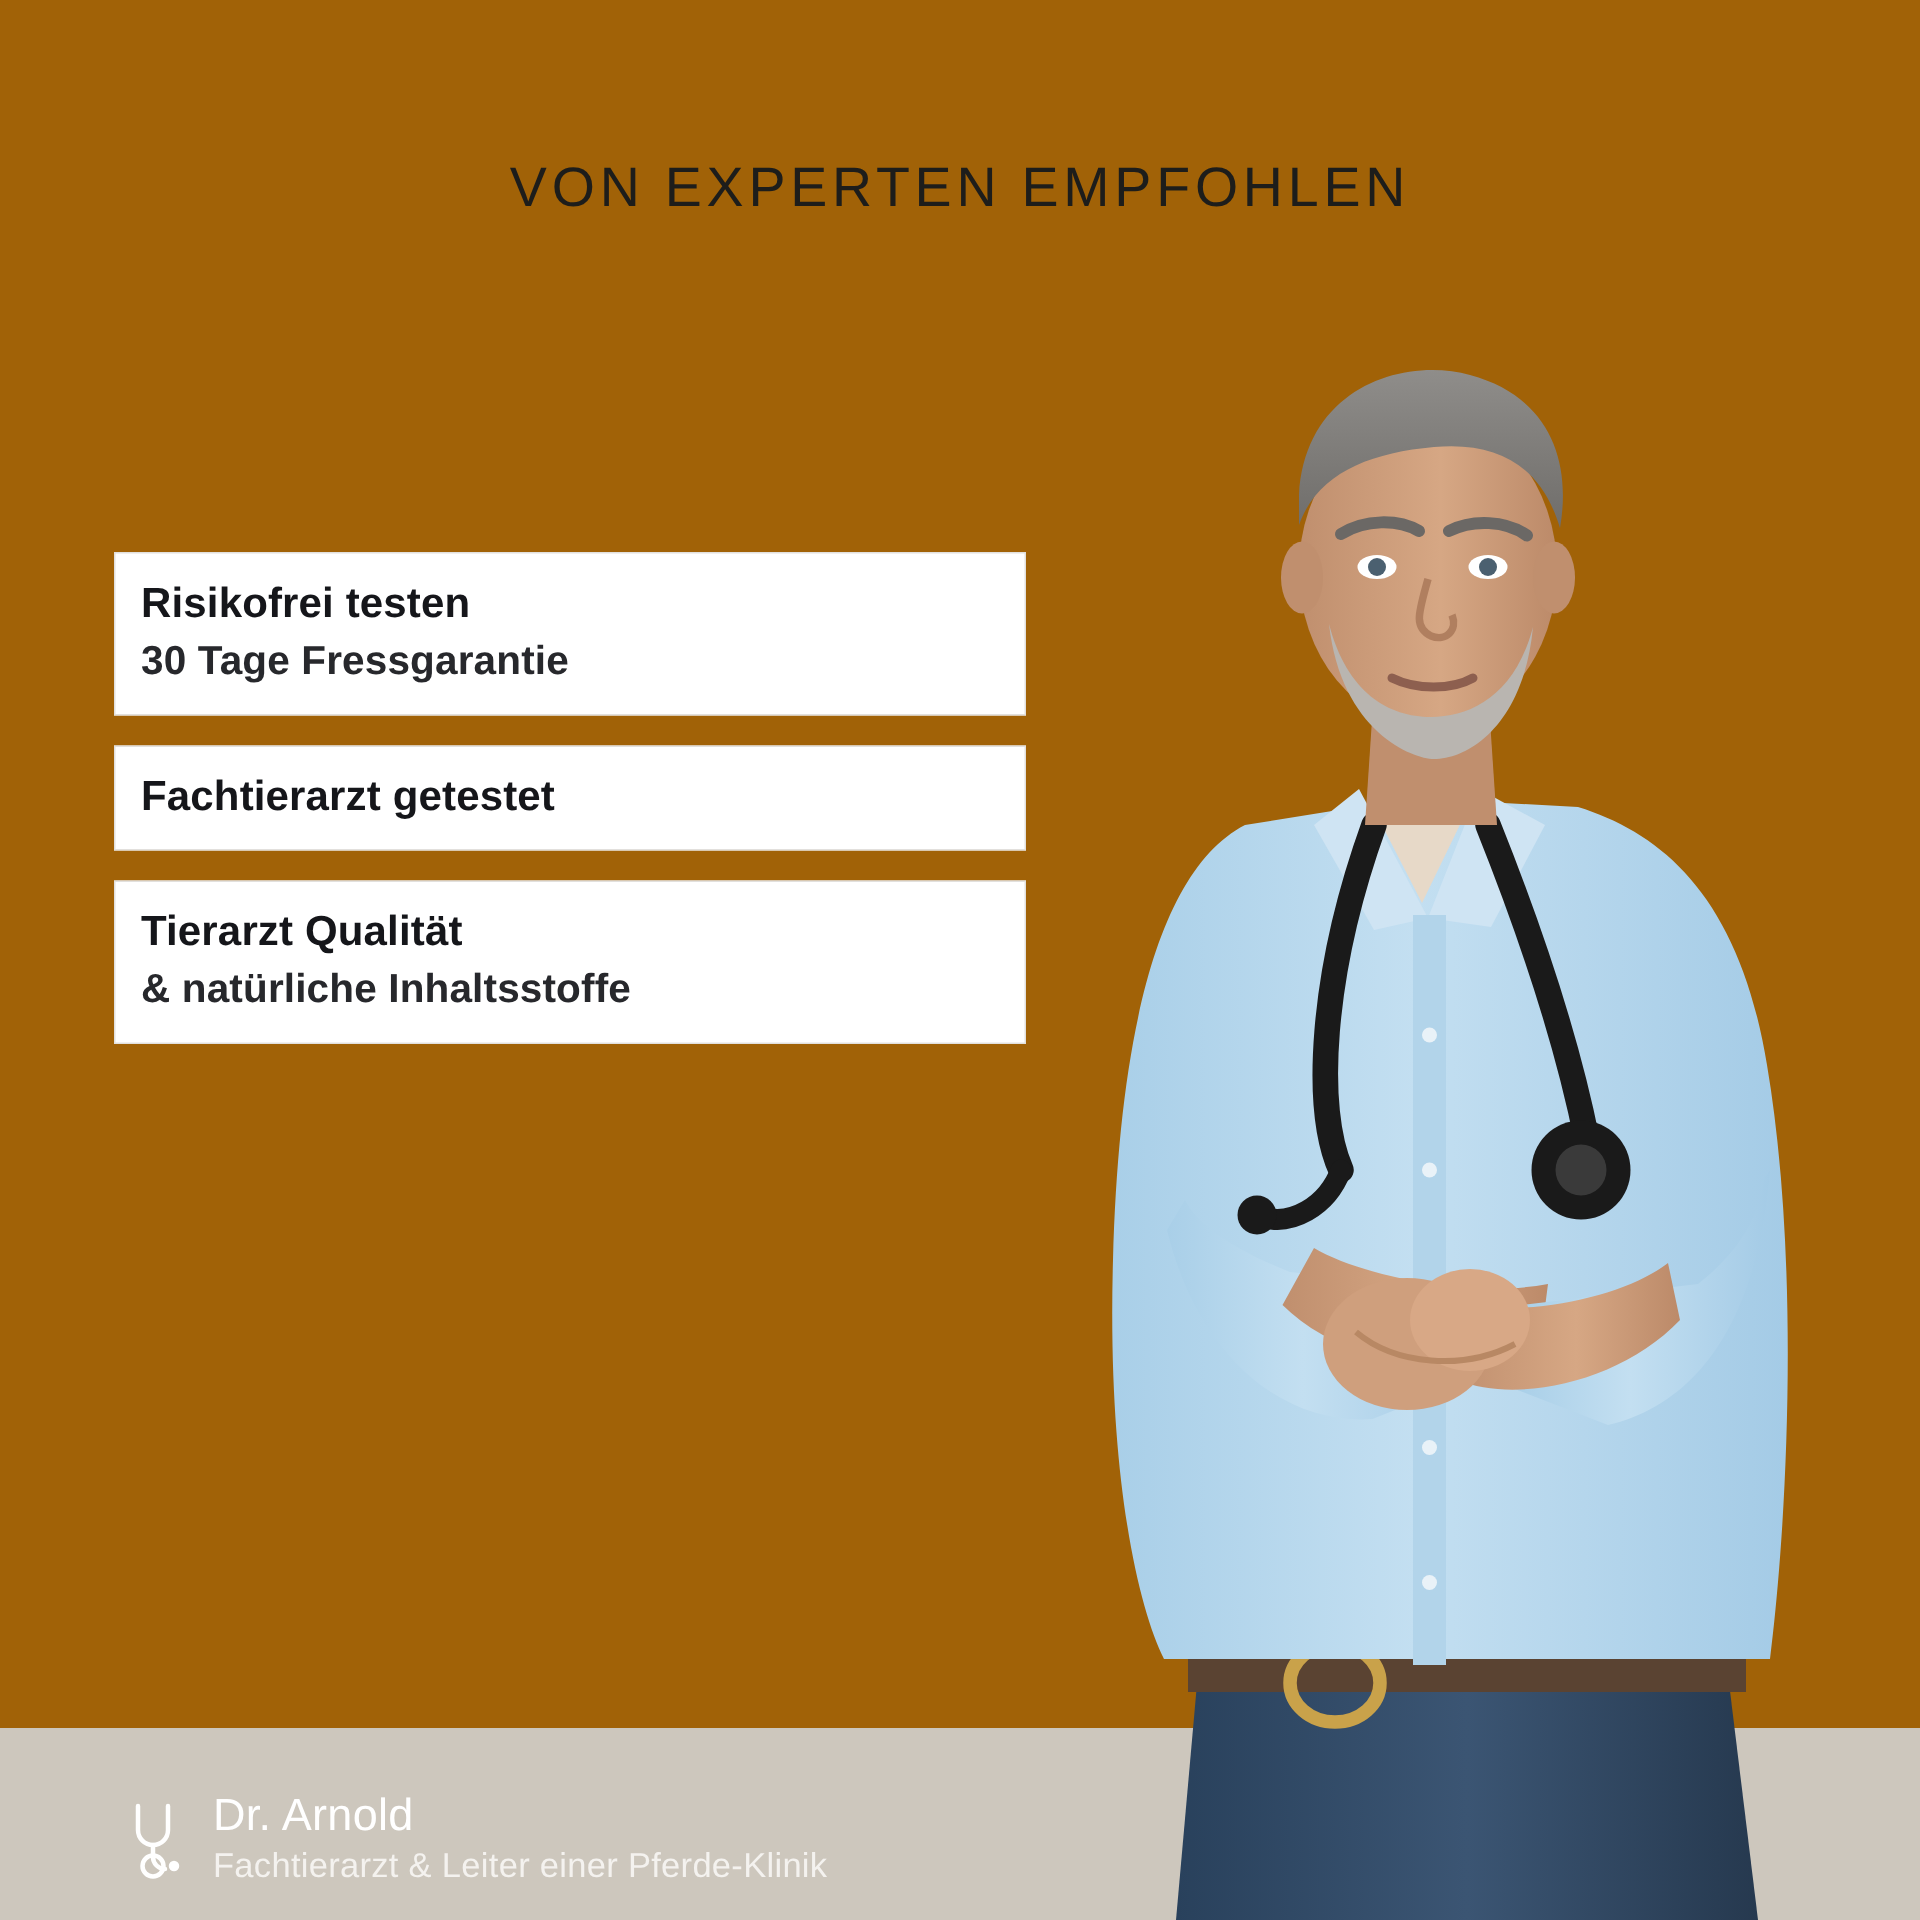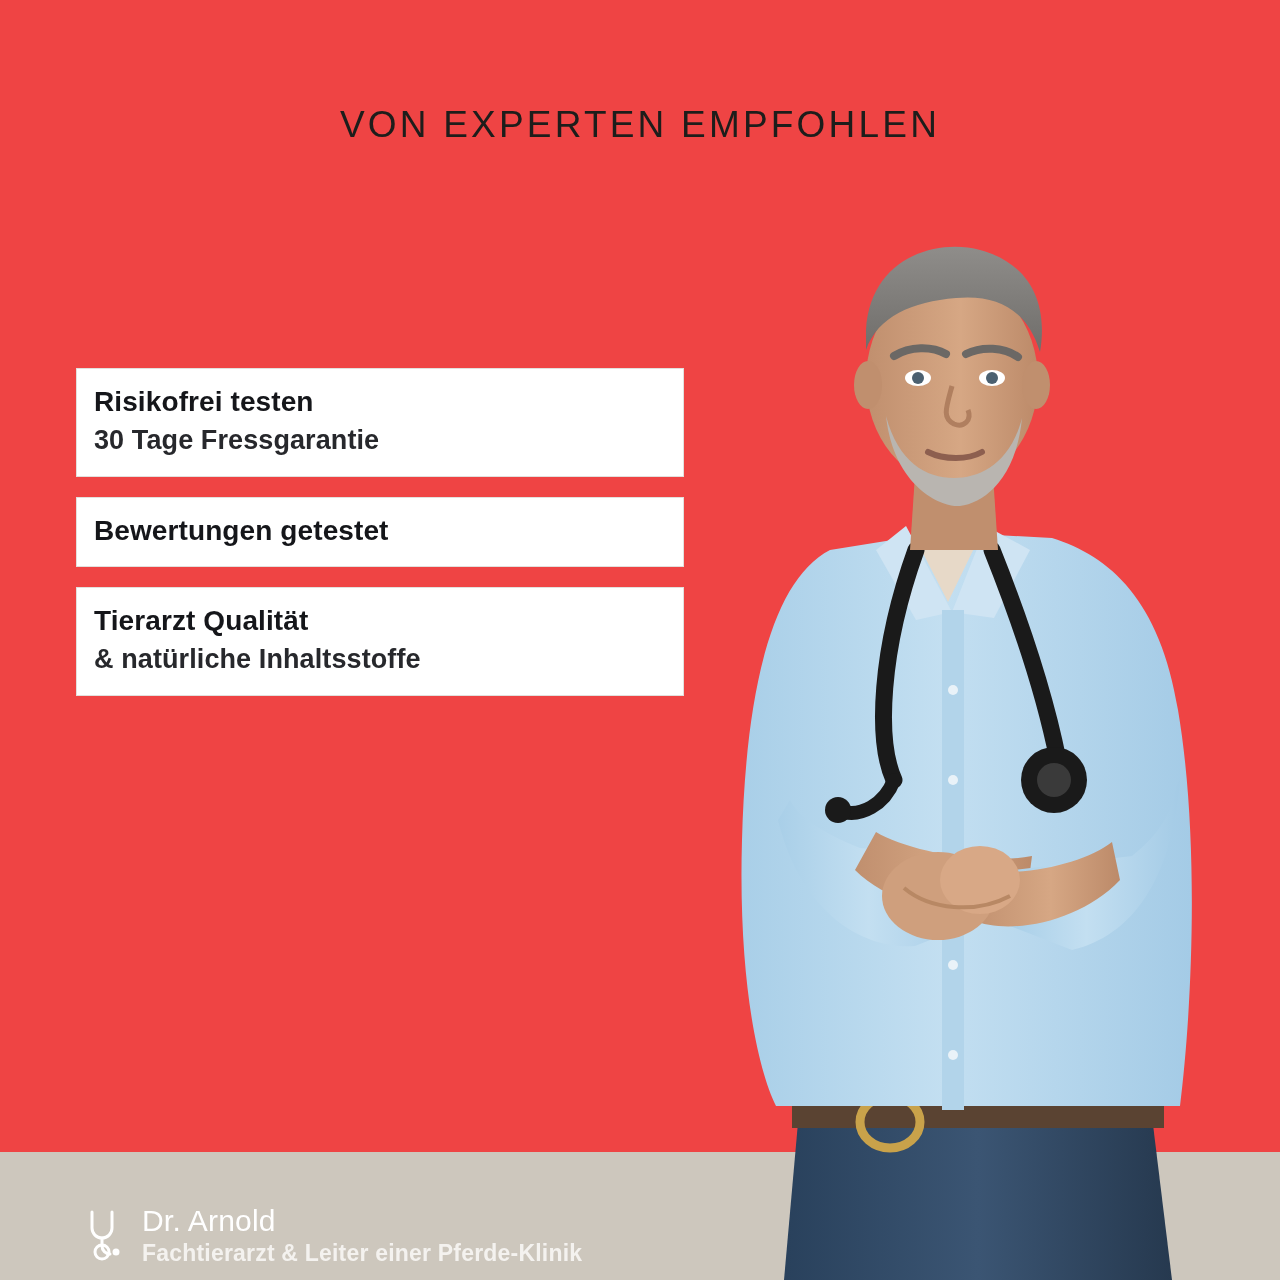--- a/index.html
+++ b/index.html
@@ -9,21 +9,21 @@
     height: 1280px;
     background: #ffffff;
     font-family: "Liberation Sans", sans-serif;
     overflow: hidden;
   }
 
   .canvas {
     position: relative;
     width: 1280px;
     height: 1280px;
-    background: #ef4444;
+    background: #a16207;
   }
 
   
   .headline {
     position: absolute;
     top: 104px;
     left: 0;
     width: 1280px;
     text-align: center;
     font-size: 37px;
@@ -73,23 +73,23 @@
     bottom: 0;
     width: 1280px;
     height: 128px;
     background: #cdc7bd;
     z-index: 1;
   }
 
   .doctor-credit {
     position: absolute;
     left: 84px;
-    bottom: 12px;
+    bottom: 22px;
     display: flex;
-    align-items: flex-start;
+    align-items: center;
     gap: 18px;
     z-index: 3;
   }
 
   .stetho-icon {
     width: 40px;
     height: 56px;
     margin-top: 8px;
     flex: none;
   }
@@ -100,21 +100,21 @@
     font-size: 30px;
     color: #ffffff;
     font-weight: 400;
     line-height: 1.15;
     letter-spacing: 0.2px;
   }
 
   .credit-role {
     font-size: 23px;
     color: #f4f2ef;
-    font-weight: 700;
+    font-weight: 400;
     line-height: 1.2;
     margin-top: 2px;
     letter-spacing: 0.2px;
   }
 
   
   .photo {
     position: absolute;
     right: 0;
     bottom: 0;
@@ -134,21 +134,21 @@
 
   <div class="features">
 
     <div class="feature-box">
       <div class="feature-title">Risikofrei testen</div>
       <div class="feature-sub">30 Tage Fressgarantie</div>
     </div>
 
 
     <div class="feature-box">
-      <div class="feature-title">Bewertungen getestet</div>
+      <div class="feature-title">Fachtierarzt getestet</div>
     </div>
 
     <div class="feature-box">
       <div class="feature-title">Tierarzt Qualität</div>
       <div class="feature-sub">&amp; natürliche Inhaltsstoffe</div>
     </div>
 
   </div>
 
   <div class="bottom-bar"></div>

